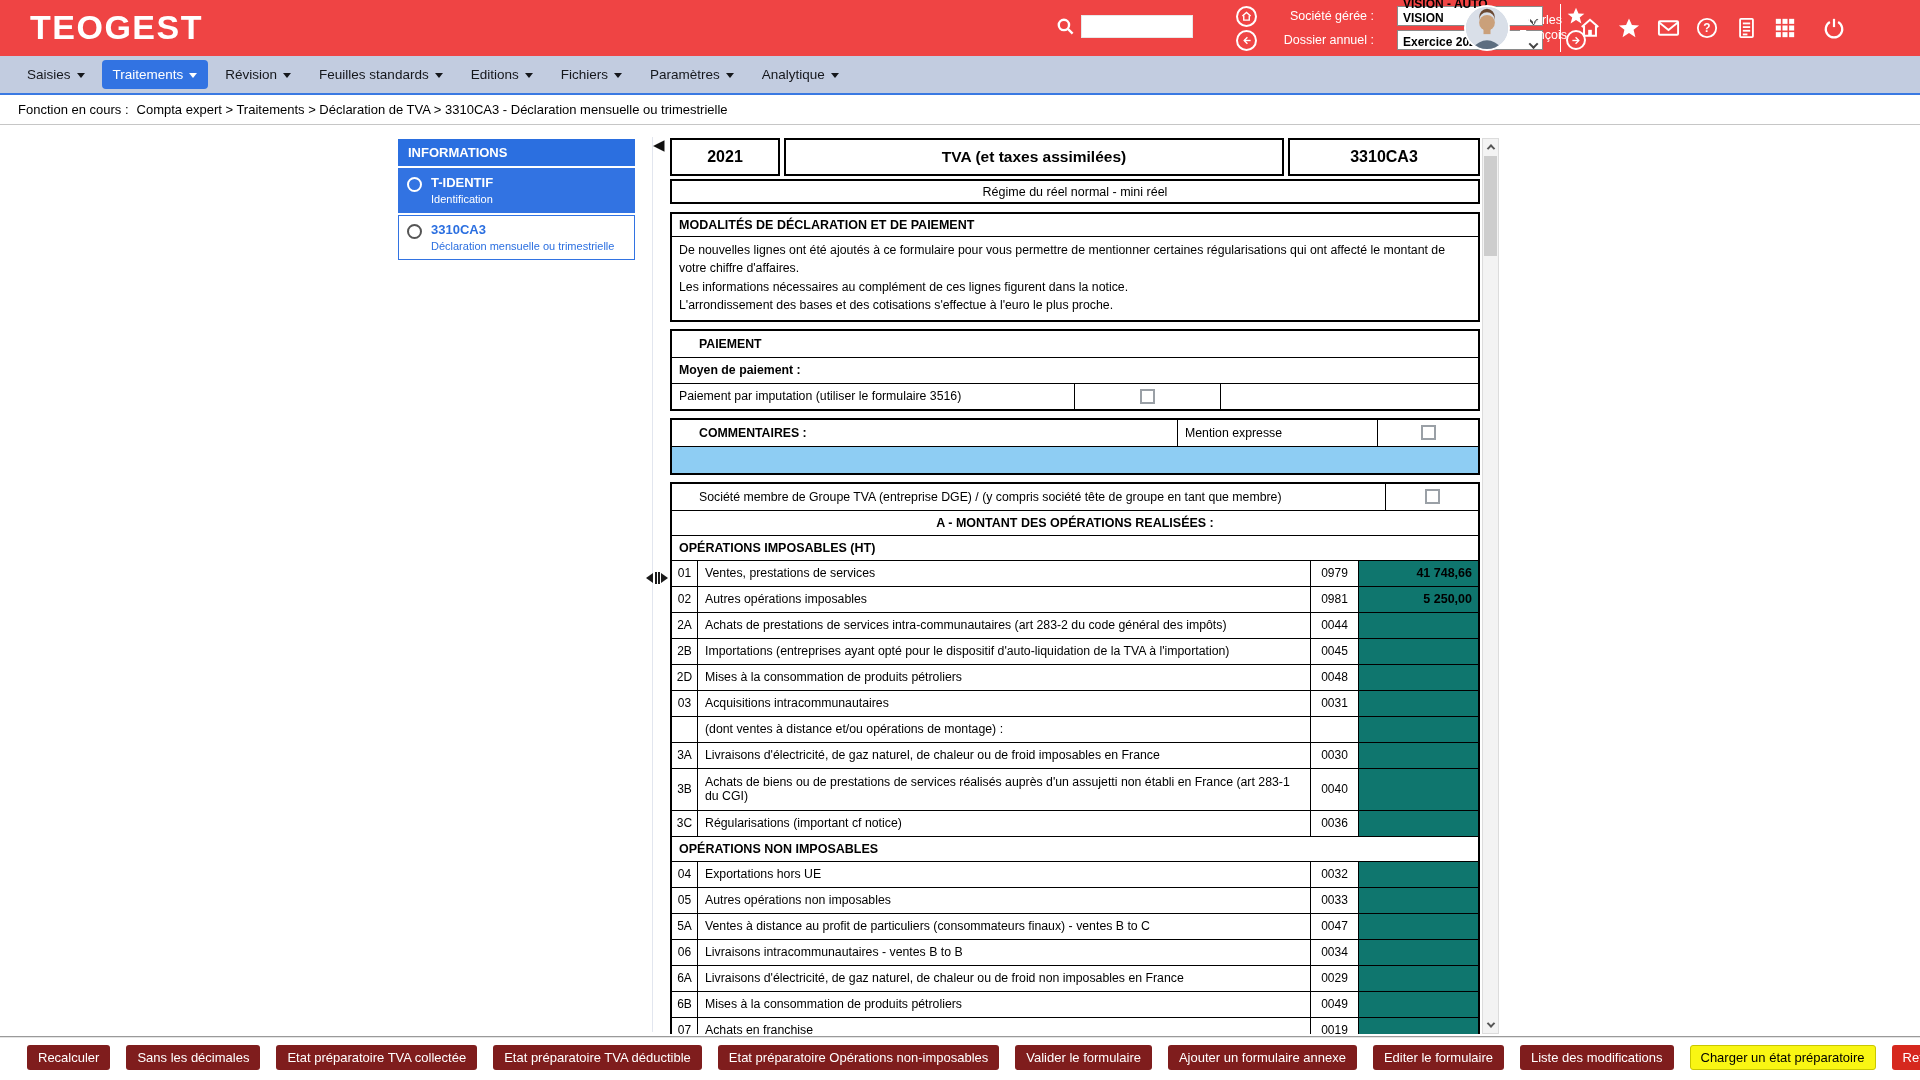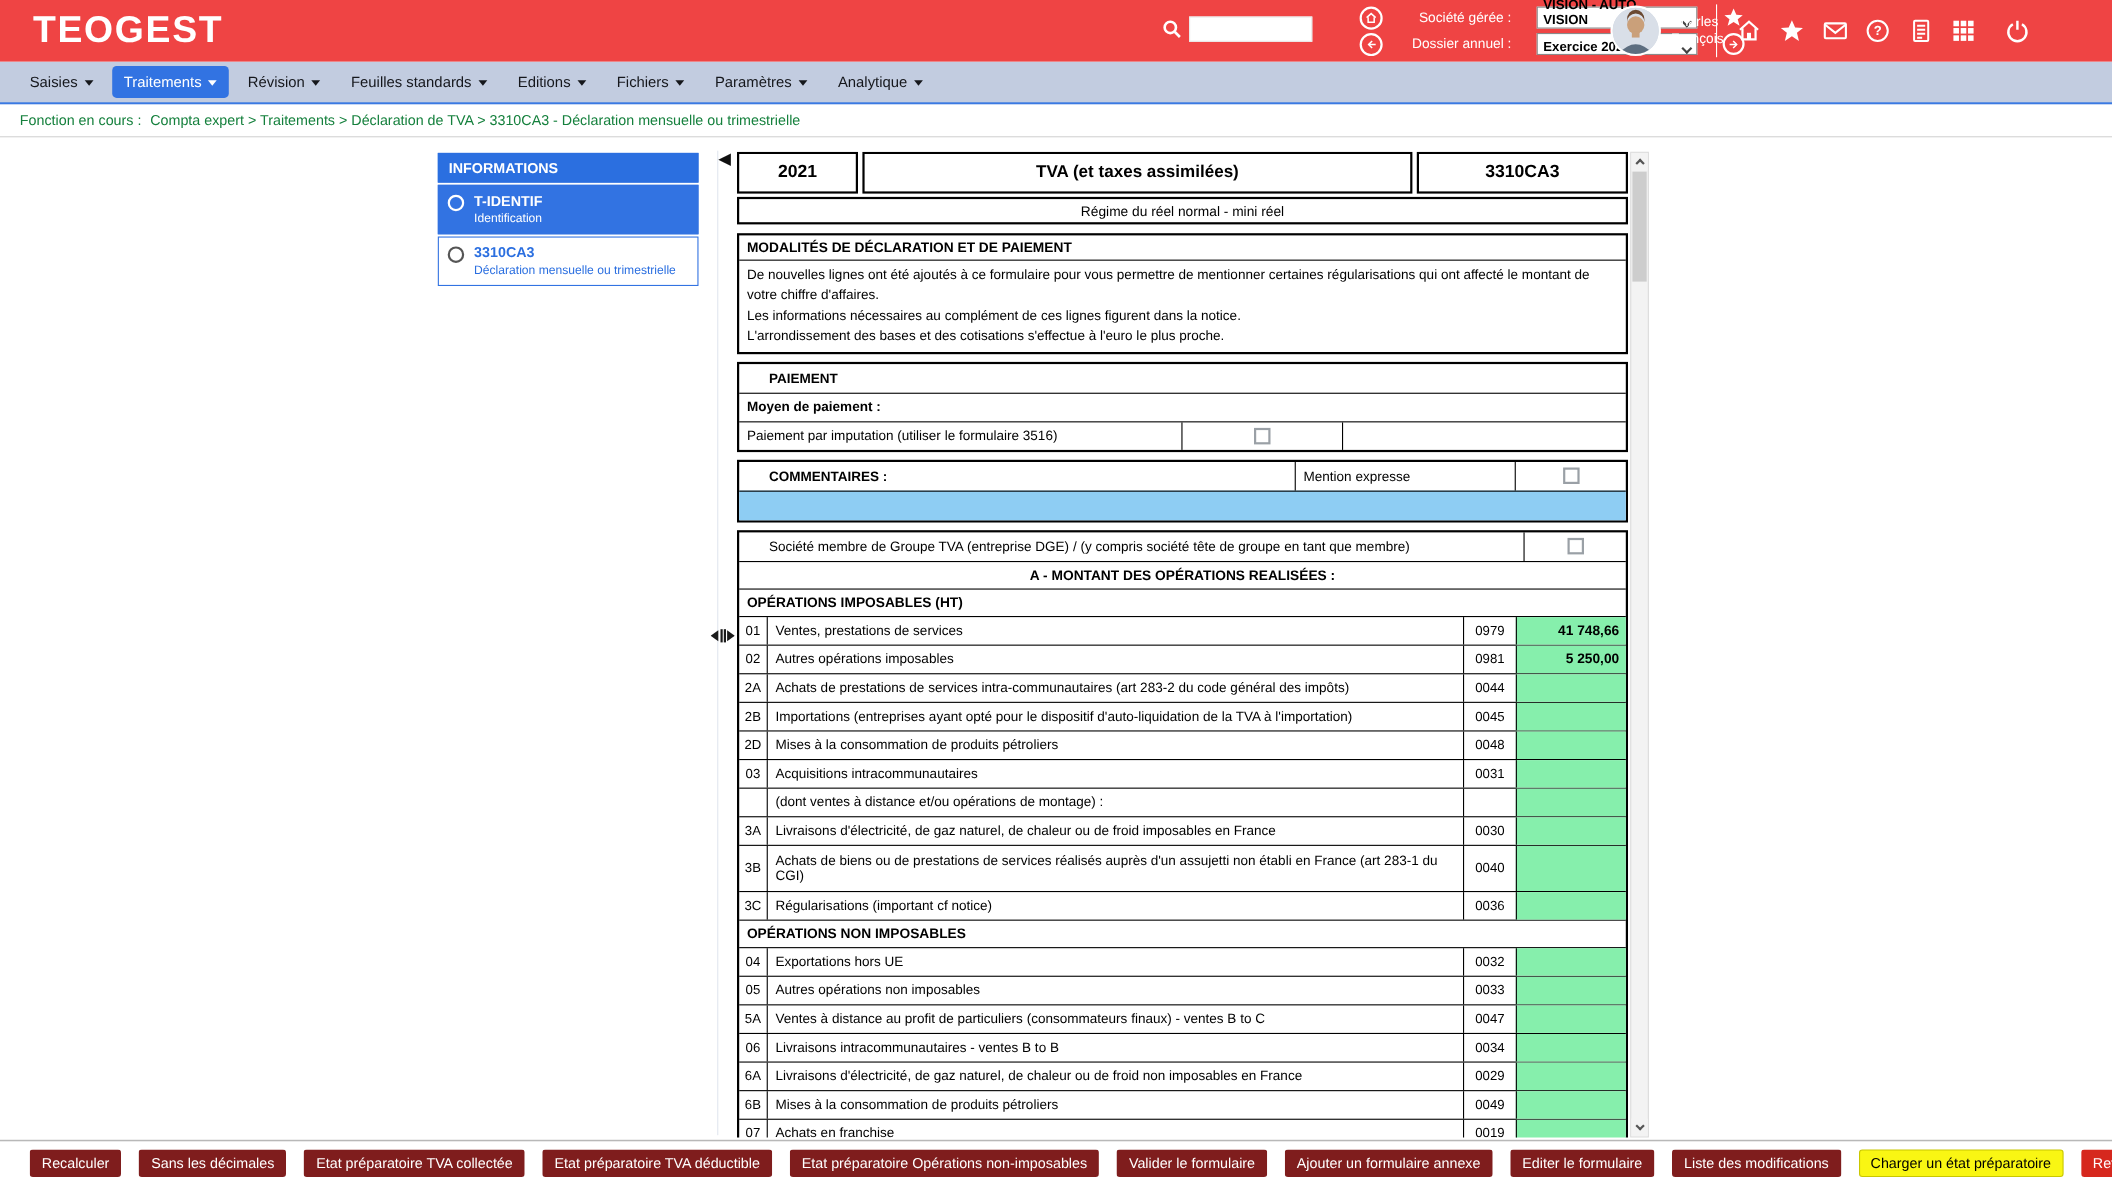--- a/index.html
+++ b/index.html
@@ -37,21 +37,21 @@
   display:flex; align-items:center; padding-left:16px; gap:6px; }
 .menu-item { display:flex; align-items:center; gap:6px; padding:7px 11px;
   font-size:13.5px; color:#15171c; cursor:default; border-radius:4px;justify-content:space-between; }
 .menu-item .caret { width:0; height:0; border-left:4px solid transparent;
   border-right:4px solid transparent; border-top:5px solid #15171c; margin-top:2px; }
 .menu-item.active { background:#3273e2; color:#fff; }
 .menu-item.active .caret { border-top-color:#fff; }
 
 
 .breadcrumb { height:30px; display:flex; align-items:center; padding-left:18px;
-  font-size:13px; color:#15803d; border-bottom:1px solid #c6c6c6; background:#fff; gap:8px; }
+  font-size:13px; color:#000000; border-bottom:1px solid #c6c6c6; background:#fff; gap:8px; }
 
 
 .content { position:relative; height:911px; background:#fff; }
 .splitline { position:absolute; left:652px; top:12px; width:1px; height:895px; background:#e2e6ef; }
 
 
 .sidebar { position:absolute; left:398px; top:14px; width:237px; }
 .sb-header { background:#2b6fe0; color:#fff; font-weight:bold; font-size:13px;
   padding:5px 9px; border:1px solid #2b6fe0; }
 .sb-item { display:flex; gap:9px; padding:6px 8px 7px 8px; margin-top:2px;
@@ -91,21 +91,21 @@
 .bl { border-left:1px solid #000; }
 .comment-input { height:27px; background:#8ecdf3; border-top:1px solid #000; }
 
 .trow { display:flex; align-items:stretch; border-top:1px solid #000; min-height:26px; }
 .trow.tall { min-height:42px; }
 .c-num { width:26px; border-right:1px solid #000; display:flex; align-items:center;
   justify-content:center; font-size:12px; flex:none; }
 .c-label { flex:1; padding:3px 7px; font-size:12.3px; display:flex; align-items:center; }
 .c-code { width:48px; border-left:1px solid #000; display:flex; align-items:center;
   justify-content:center; font-size:12px; flex:none; }
-.c-val { width:100px; border-left:1px solid #000; background:#86efac; display:flex;
+.c-val { width:120px; border-left:1px solid #000; background:#0f766e; display:flex;
   align-items:center; justify-content:flex-end; padding:0 6px; font-size:12.5px;
   font-weight:bold; flex:none; }
 .sec-header { border-top:1px solid #000; padding:5px 7px; font-weight:bold; font-size:12.5px; }
 .center-row { border-top:1px solid #000; padding:5px 7px; font-weight:bold; font-size:12.5px;
   text-align:center; }
 .mt3 { margin-top:3px; } .mt7 { margin-top:7px; } .mt8 { margin-top:8px; }
 
 
 .vscroll { position:absolute; left:1482px; top:13px; width:17px; height:896px;
   background:#f3f3f3; border:1px solid #dcdcdc; }

